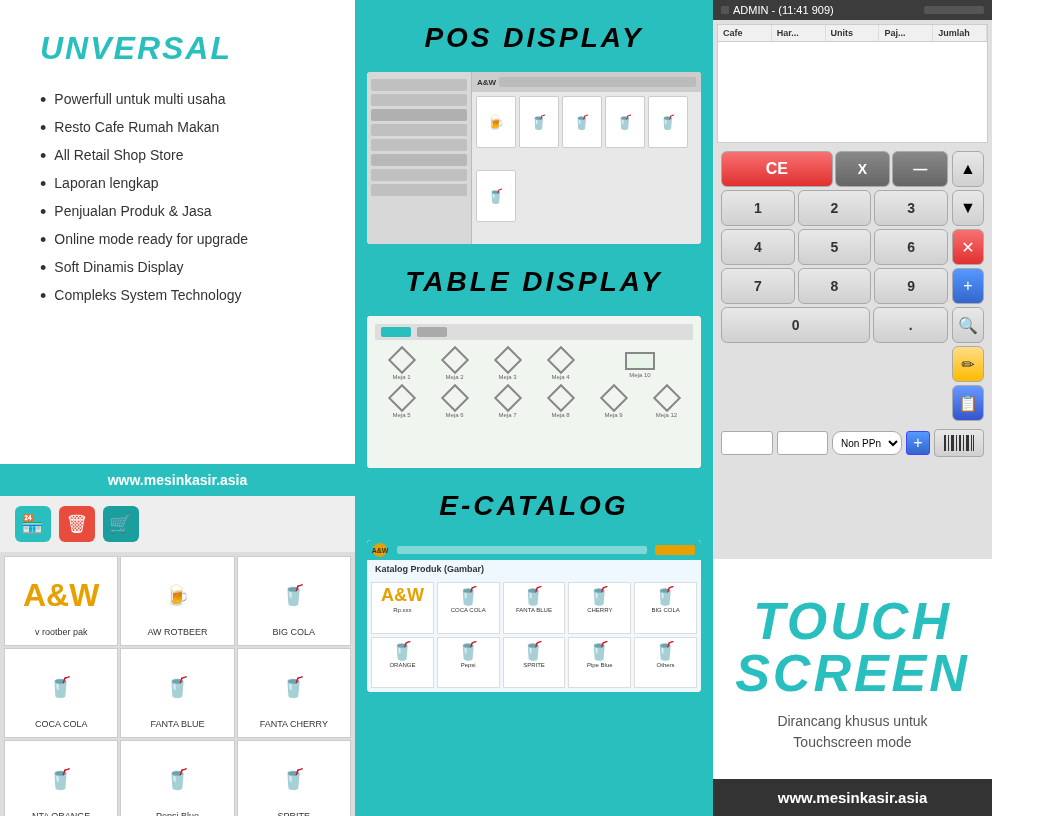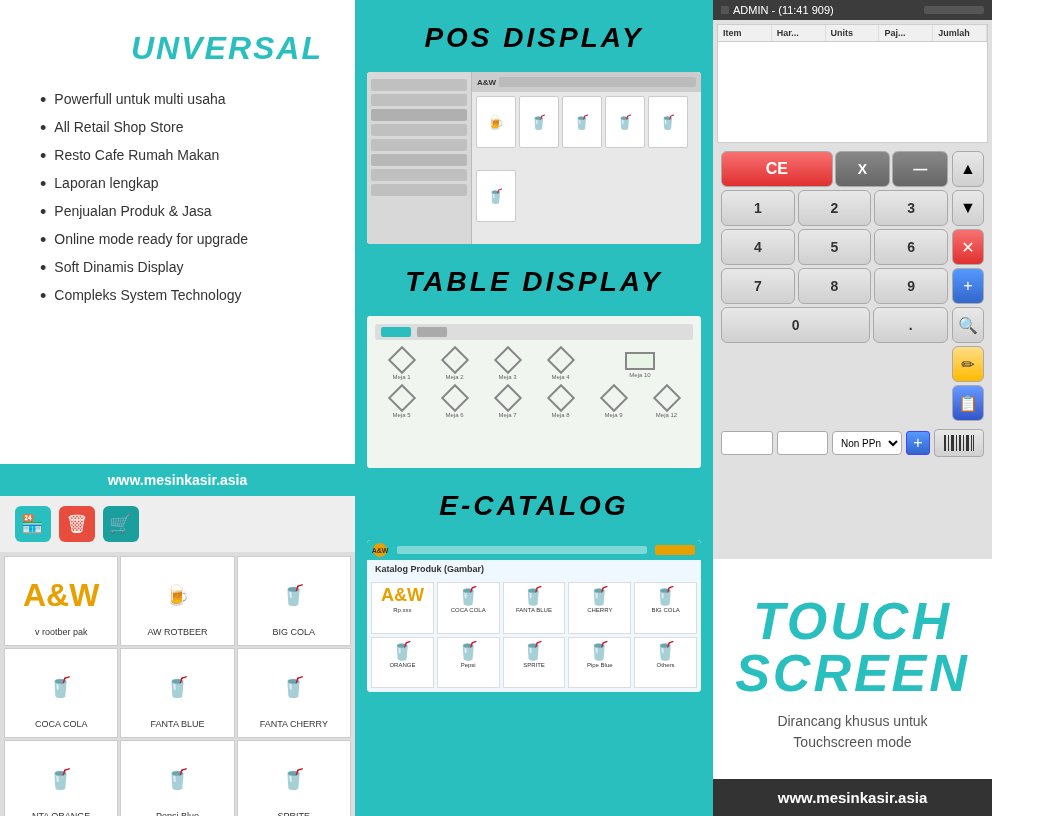--- a/index.html
+++ b/index.html
@@ -14,23 +14,22 @@
     
     .left-panel {
       width: 355px;
       background: #fff;
       display: flex;
       flex-direction: column;
       position: relative;
     }
 
     .left-top {
-      padding: 30px 32px 20px 40px;
+      padding: 30px 48px 20px 40px;
       flex: 1;
-      text-align: right;
     }
 
     .universal-title {
       font-size: 32px;
       font-weight: 900;
       color: #2abfbf;
       text-transform: uppercase;
       letter-spacing: 2px;
       margin-bottom: 24px;
       font-style: italic;
@@ -373,21 +372,21 @@
       align-items: center;
       justify-content: center;
       font-size: 8px;
       cursor: pointer;
     }
 
     .ts-ppn-select {
       height: 24px;
       background: white;
       border: 1px solid #aaa;
-      border-radius: 4px;
+      border-radius: 9px;
       font-size: 10px;
       padding: 0 4px;
       width: 70px;
     }
 
     .ts-plus-btn {
       width: 24px;
       height: 24px;
       background: linear-gradient(180deg, #5599ff, #3366cc);
       border: 1px solid #44f;
@@ -441,22 +440,22 @@
 
   </style>
 </head>
 <body>
 
 <div class="left-panel">
   <div class="left-top">
     <div class="universal-title">UNVERSAL</div>
     <ul class="feature-list">
       <li>Powerfull untuk multi usaha</li>
+      <li>Resto Cafe Rumah Makan</li>
       <li>All Retail Shop Store</li>
-      <li>Resto Cafe Rumah Makan</li>
       <li>Laporan lengkap</li>
       <li>Penjualan Produk &amp; Jasa</li>
       <li>Online mode ready for upgrade</li>
       <li>Soft Dinamis Display</li>
       <li>Compleks System Technology</li>
     </ul>
   </div>
 
   <div class="website-bar">www.mesinkasir.asia</div>
 
@@ -673,21 +672,21 @@
       <div class="ts-header">
         <div style="display:flex; align-items:center; gap:4px;">
           <div style="width:8px; height:8px; background:#555; border-radius:1px;"></div>
           <span>ADMIN - (11:41 909)</span>
         </div>
         <div style="width:60px; height:8px; background:#555; border-radius:2px;"></div>
       </div>
 
       <div class="ts-table">
         <div class="ts-table-header">
-          <div class="ts-th">Item</div>
+          <div class="ts-th">Cafe</div>
           <div class="ts-th">Har...</div>
           <div class="ts-th">Units</div>
           <div class="ts-th">Paj...</div>
           <div class="ts-th">Jumlah</div>
         </div>
         <div class="ts-table-body"></div>
       </div>
 
 
       <div style="display:flex; gap:4px; padding:4px 8px;">

